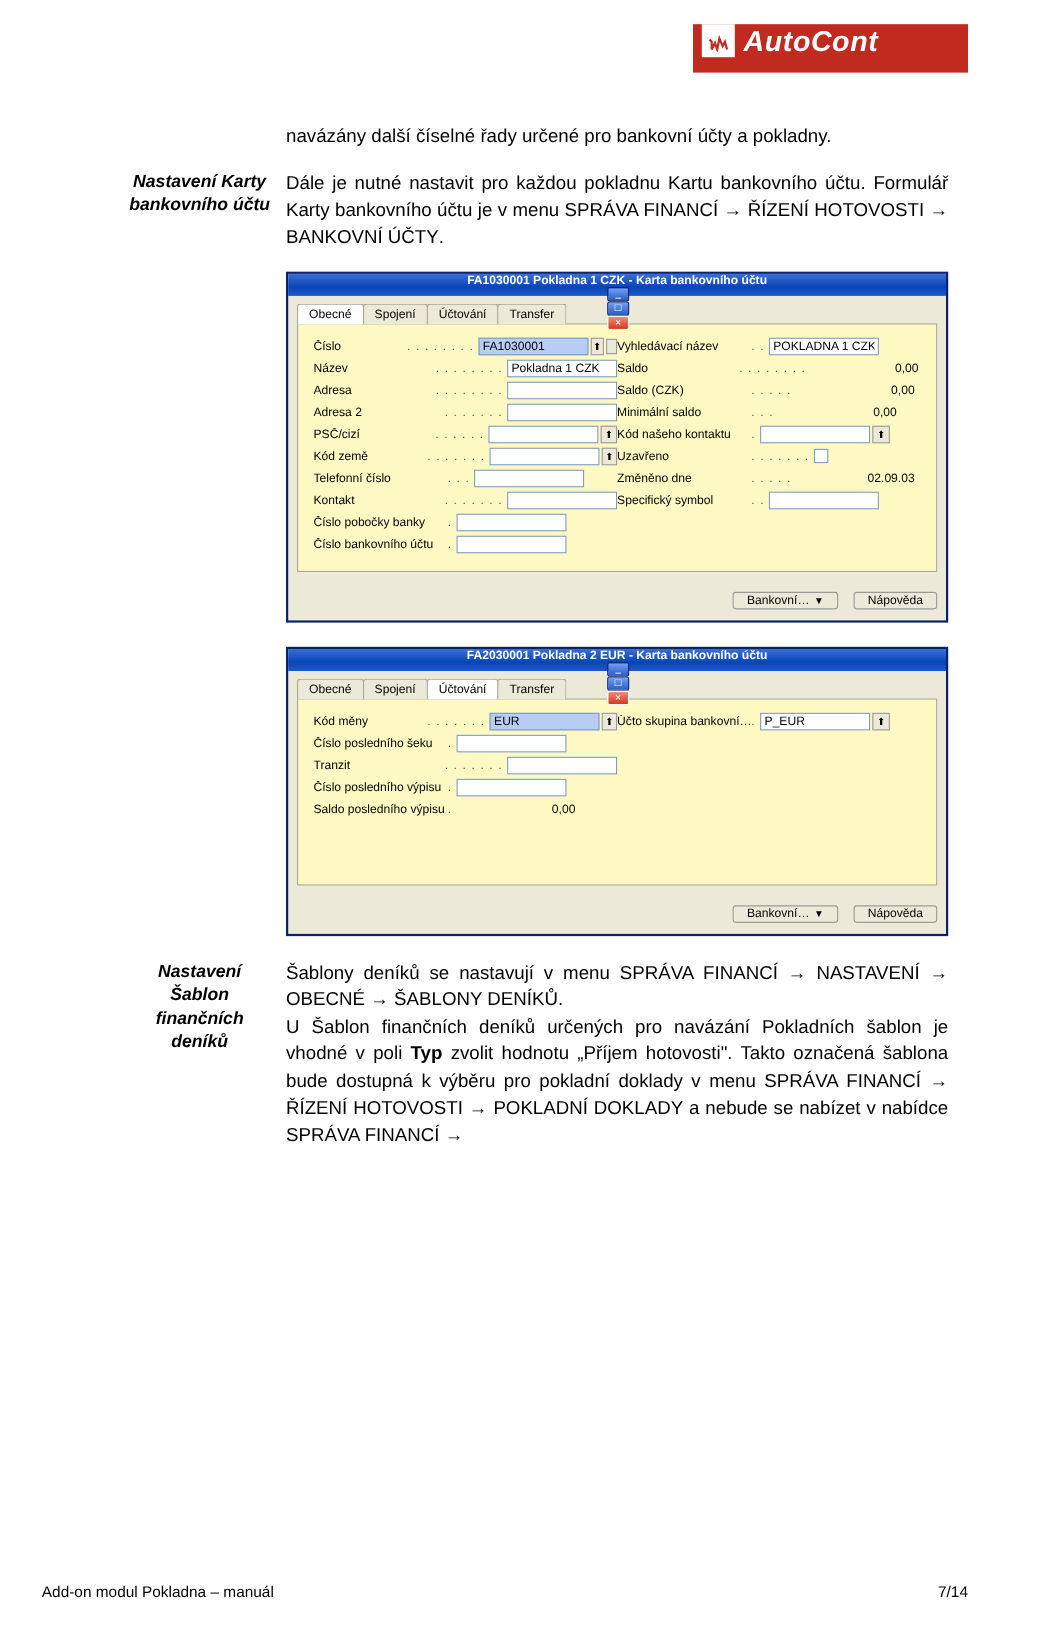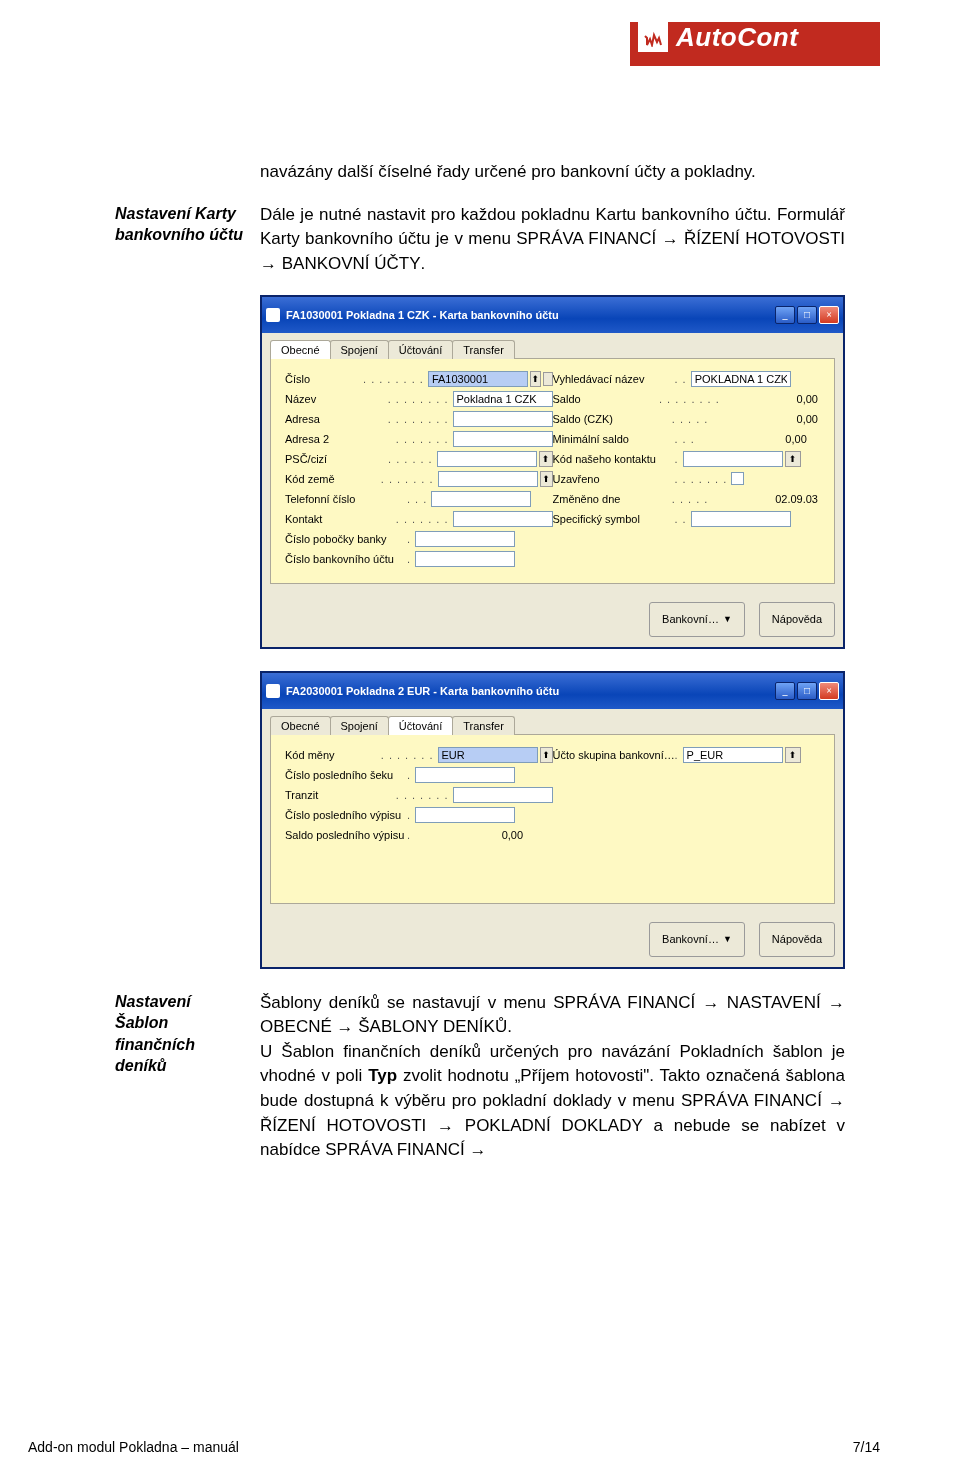--- a/index.html
+++ b/index.html
@@ -4,34 +4,34 @@
 <style>
   * { box-sizing: border-box; margin: 0; padding: 0; }
   body { width: 960px; height: 1483px; background: #fff; font-family: Arial, Helvetica, sans-serif; color: #000; position: relative; }
 
   
   .logo-bar { position: absolute; top: 22px; right: 80px; width: 250px; height: 44px; background: #c12a1f; display: flex; align-items: flex-start; padding-left: 8px; }
   .logo-bar .square { width: 30px; height: 30px; background: #fff; display:flex; align-items:center; justify-content:center; margin-right: 8px; }
   .logo-bar .square svg { width:20px; height:20px; }
   .logo-bar span { color:#fff; font-weight:bold; font-size:26px; font-style:italic; letter-spacing:0.5px; }
 
-  .content { position: absolute; top: 112px; left: 115px; right: 115px; margin-top: 48px; }
+  .content { position: absolute; top: 112px; left: 115px; right: 98px; }
 
   p.body { font-size: 17px; line-height: 1.45; text-align: justify; margin-bottom: 18px; }
   p.body.narrow { margin-left: 145px; }
   .sc { font-variant: small-caps; }
 
   .two-col { display: flex; gap: 12px; margin-bottom: 18px; }
-  .side-head { flex: 0 0 133px; font-weight: bold; font-style: italic; font-size: 16px; text-align: left; line-height: 1.35; }
+  .side-head { flex: 0 0 133px; font-weight: bold; font-style: italic; font-size: 16px; text-align: center; line-height: 1.35; }
   .col-body { flex: 1; }
   .col-body p { font-size: 17px; line-height: 1.45; text-align: justify; }
 
   
   .win { border: 2px solid #0a246a; background: #ece9d8; margin: 0 0 22px 145px; font-family: Tahoma, Verdana, sans-serif; font-size: 11px; color:#000; }
-  .titlebar { height: 36px; background: linear-gradient(to bottom,#3b6ed5,#0945b8 60%,#1f59c8); display:flex; align-items:center; padding: 0 4px; color:#fff; font-weight: bold; }
+  .titlebar { height: 20px; background: linear-gradient(to bottom,#3b6ed5,#0945b8 60%,#1f59c8); display:flex; align-items:center; padding: 0 4px; color:#fff; font-weight: bold; flex-direction: column; }
   .titlebar .ticon { width:14px; height:14px; background:#fff; border-radius:2px; margin-right:6px; }
   .titlebar .twrap { flex:1; }
   .titlebar .wb { width:20px; height:18px; margin-left:2px; background: linear-gradient(#6fa3f5,#2a5cc7); border:1px solid #0a246a; border-radius:2px; display:flex; align-items:center; justify-content:center; color:#fff; font-size:10px; font-family: Tahoma; }
   .titlebar .wb.close { background: linear-gradient(#f08b7a,#d33a21); border-color:#fff; }
 
   .tabstrip { display:flex; padding: 6px 8px 0 8px; gap:0; }
   .tab { padding: 3px 10px; border: 1px solid #aca899; border-bottom: none; background:#ece9d8; border-top-left-radius:3px; border-top-right-radius:3px; font-size:11px; position:relative; top:1px; }
   .tab + .tab { margin-left:-1px; }
   .tab.active { background:#fff; z-index:2; font-weight:normal; }
   .panel { background:#fef9c3; margin: 0 8px 8px 8px; border:1px solid #aca899; padding: 10px 14px 14px 14px; min-height: 120px; }
@@ -42,25 +42,25 @@
   .field .lab { width: 122px; white-space: nowrap; overflow:hidden; }
   .field .lab::after { content:""; }
   .field .dots { flex:0 0 auto; letter-spacing:1px; color:#555; margin-right:4px; }
   .field input { width: 100px; height:16px; border:1px solid #7f9db9; font-size:11px; padding: 0 3px; background:#fff; }
   .field input.hl { background:#b7cdf4; }
   .field .val { text-align:right; width: 110px; padding-right:2px; }
   .field .dropbtn { width:16px; height:16px; background:#ece9d8; border:1px solid #9a9a9a; display:inline-flex; align-items:center; justify-content:center; font-size:9px; margin-left:2px; }
   .field .smallbtn { width:14px; height:14px; border:1px solid #9a9a9a; background:#ece9d8; margin-left:2px; }
 
   .btnbar { display:flex; justify-content:flex-end; padding: 10px 8px; gap: 14px; }
-  .pushbtn { height:35px; padding: 0 12px; border:1px solid #9a9a9a; background:#ece9d8; font-size:11px; border-radius:3px; display:inline-flex; align-items:center; }
+  .pushbtn { height:16px; padding: 0 12px; border:1px solid #9a9a9a; background:#ece9d8; font-size:11px; border-radius:3px; display:inline-flex; align-items:center; }
   .pushbtn .drop { margin-left:4px; font-size:9px; }
 
   
-  .footer { position:absolute; bottom: 28px; left: 28px; right: 80px; display:flex; justify-content:space-between; font-size:14px; }
+  .footer { position:absolute; bottom: 28px; left: 38px; right: 80px; display:flex; justify-content:space-between; font-size:14px; }
 </style>
 </head>
 <body>
 
 <div class="logo-bar">
   <div class="square">
     <svg viewBox="0 0 20 20">
         <path d="M2 9 L4 11 L4 18 L7 12 L9 18 L11 8 L14 15 L16 11 L18 18" stroke="#c12a1f" stroke-width="2" fill="none"></path>
       </svg>
   </div>

